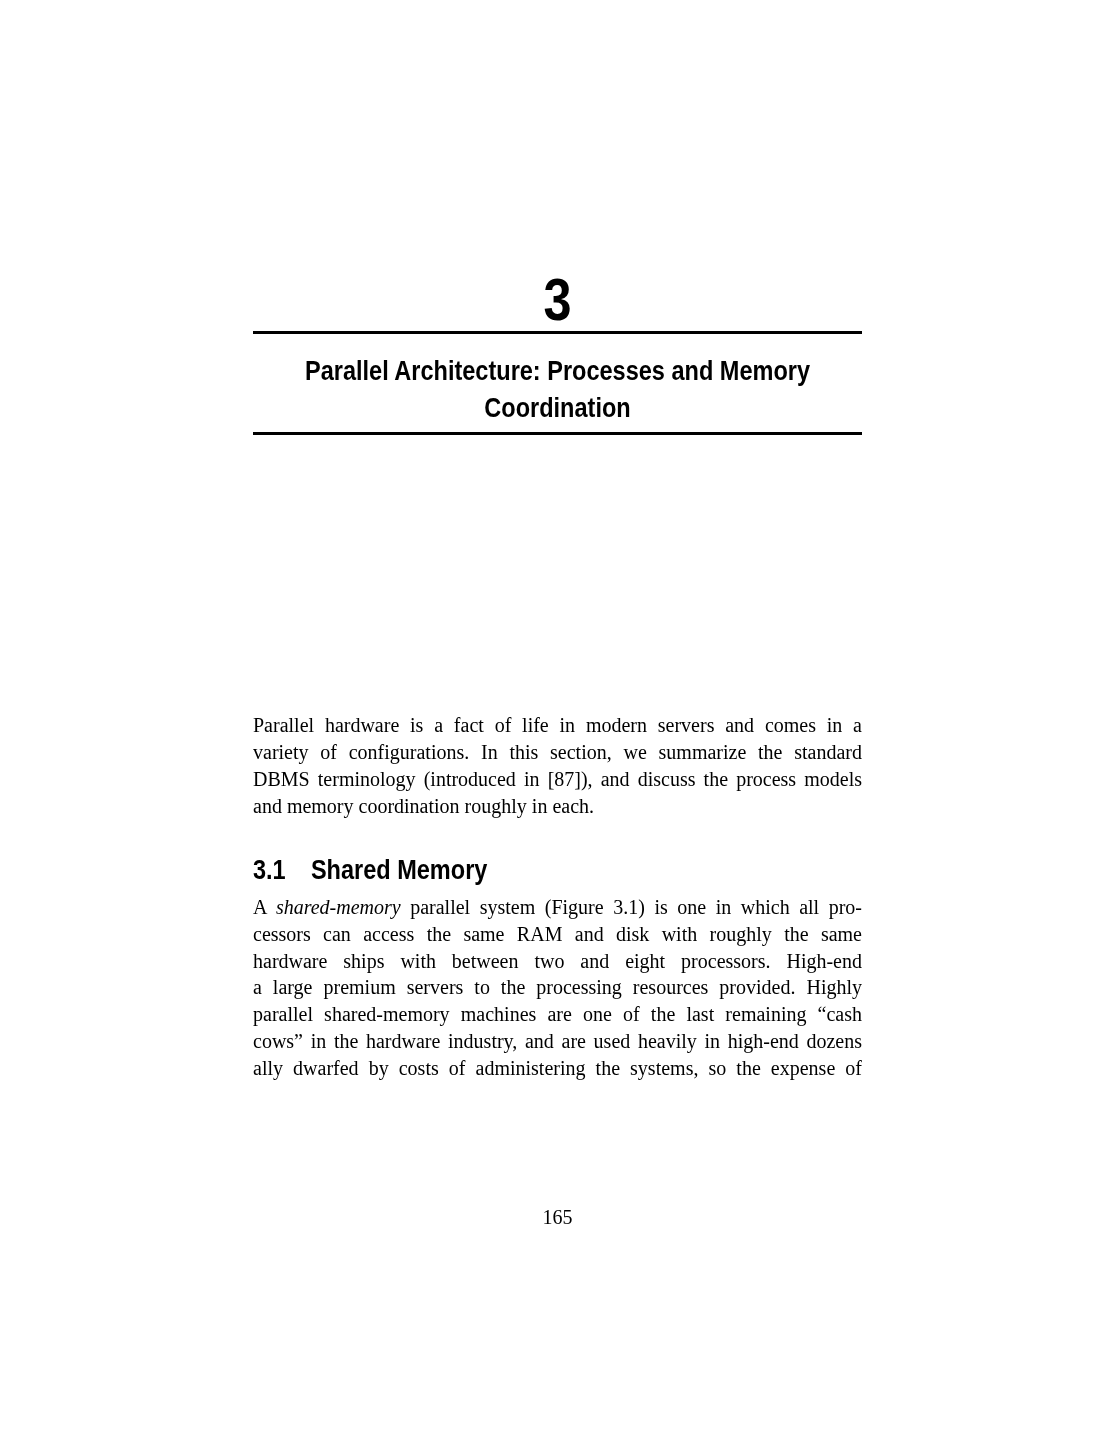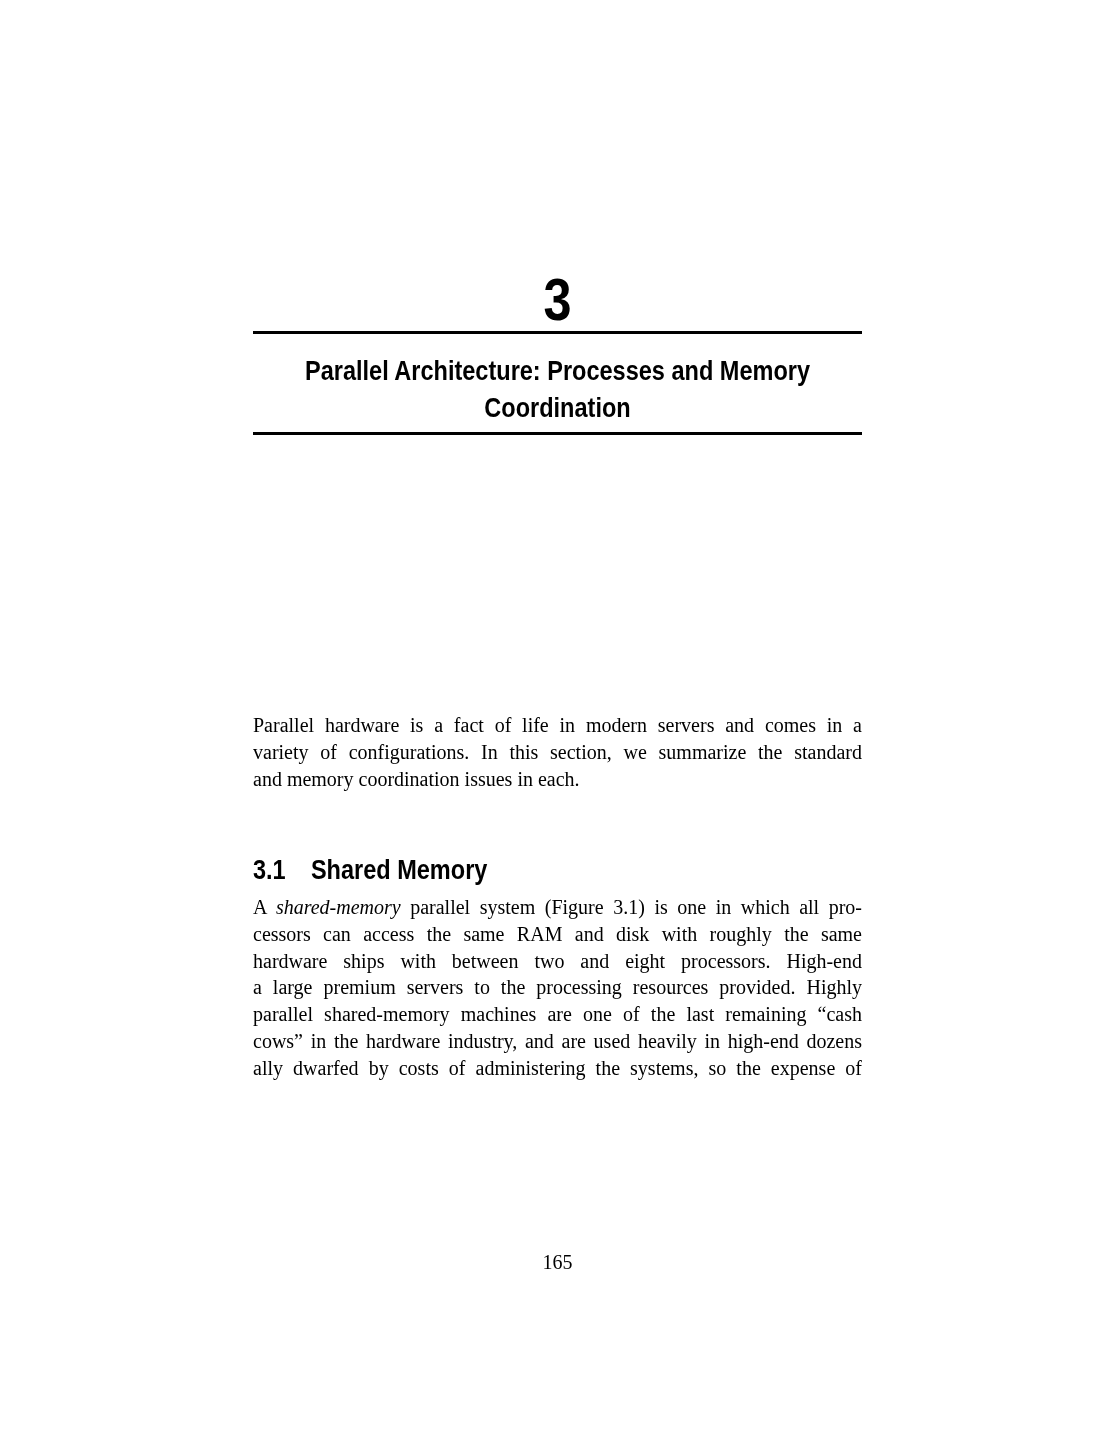--- a/index.html
+++ b/index.html
@@ -43,21 +43,21 @@
   .section-number{margin-right:30px;}
   .paragraph{font-size:20px;}
   .intro{top:712px;}
   .intro .tline{line-height:27px;height:27px;}
   .p2{top:894px;}
   .p2 .tline{line-height:26.8px;height:26.8px;}
   .tline{text-align:justify;text-align-last:justify;}
   .tline.last{text-align:left;text-align-last:left;}
   .italic-term{font-style:italic;}
   .page-number{
-    top:1249px;
+    top:1204px;
     font-size:20px;line-height:27px;
     text-align:center;
   }
 </style>
 </head>
 <body>
 
 <div class="page">
 
   <div class="abs chapter-number">3</div>
@@ -67,21 +67,22 @@
   <div class="abs chapter-title">
     <div class="tl">Parallel Architecture: Processes and Memory</div>
     <div class="tl">Coordination</div>
   </div>
 
   <div class="rule rule-bottom"></div>
 
   <div class="abs paragraph intro">
       <div class="tline">Parallel hardware is a fact of life in modern servers and comes in a</div>
       <div class="tline">variety of configurations. In this section, we summarize the standard</div>
-      <div class="tline last">and memory coordination issues in each.</div>
+      <div class="tline">DBMS terminology (introduced in [87]), and discuss the process models</div>
+      <div class="tline last">and memory coordination roughly in each.</div>
     </div>
 
   <div class="abs section-heading">
     <span class="section-number">3.1</span><span>Shared Memory</span>
   </div>
 
   <div class="abs paragraph p2">
     <div class="tline">
       <span>A </span><span class="italic-term">shared-memory</span><span> parallel system (Figure 3.1) is one in which all pro-</span>
     </div>

